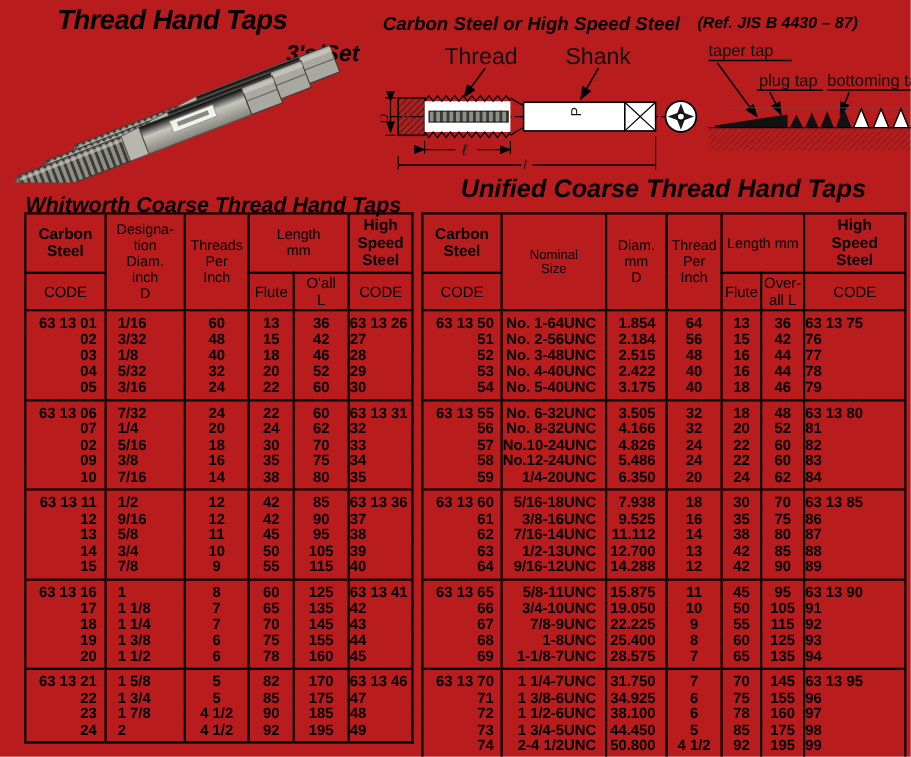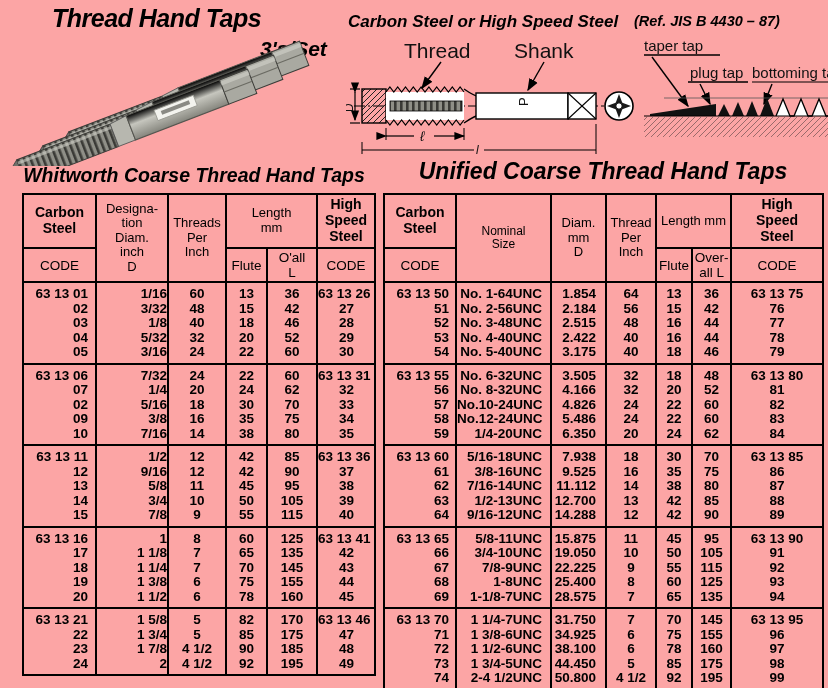--- a/index.html
+++ b/index.html
@@ -1,34 +1,34 @@
 <!DOCTYPE html>
 <html><head>
 <meta charset="utf-8">
 <style>
   html,body { margin:0; padding:0; background:#e8e8e8; }
   .page {
     position:relative; width:828px; height:688px; margin:0 auto;
-    background:#fca5a5; color:#000;
+    background:#b91c1c; color:#000;
     font-family:"Liberation Sans", sans-serif;
     overflow:hidden;
   }
   
   .t-main  { position:absolute; left:52px;  top:4px;  font-size:25px;   font-weight:bold; font-style:italic; letter-spacing:-0.5px; }
   .t-set   { position:absolute; left:260px; top:7px;  font-size:21px;   font-weight:bold; font-style:italic;margin-top:30px; }
   .t-mat   { position:absolute; left:348px; top:12px; font-size:17px;   font-weight:bold; font-style:italic; }
   .t-ref   { position:absolute; left:634px; top:13px; font-size:14.5px; font-weight:bold; font-style:italic;text-align:right; }
   
   .photo    { position:absolute; left:6px;   top:34px; width:336px; height:132px; }
   .diagram  { position:absolute; left:346px; top:36px; width:292px; height:124px; }
   .taptypes { position:absolute; left:628px; top:36px; width:200px; height:114px;margin-left:16px; }
   svg text { font-family:"Liberation Sans", sans-serif; fill:#111; }
   
   .sec-title { position:absolute; font-weight:bold; font-style:italic; text-align:center; white-space:nowrap; }
-  .sec-left  { left:12px;  top:164px; width:364px; font-size:19.5px; }
+  .sec-left  { left:12px;  top:176px; width:364px; font-size:19.5px; }
   .sec-right { left:383px; top:158px; width:440px; font-size:23px; }
   
   .cat-table {
     position:absolute; border-collapse:collapse; table-layout:fixed;
     border:2px solid #000; font-weight:bold;
   }
   .wt { left:22px;  top:193px; width:352px; }
   .ut { left:383px; top:193px; width:439px; }
   .cat-table th, .cat-table td { border-left:2px solid #000; }
   .cat-table thead { border-bottom:2px solid #000; }
@@ -40,33 +40,33 @@
   .cat-table thead tr:last-child  th { height:26px; font-size:13.5px; }
   th.bold-th  { font-weight:bold; font-size:14px; letter-spacing:0; }
   th.small-th { font-size:12px; }
   th.split    { border-bottom:2px solid #000; }
   .cat-table tbody { border-top:2px solid #000; }
   .cat-table td { font-size:13.5px; line-height:14.5px; padding:0; white-space:nowrap; }
   .cat-table tbody tr:first-child td { padding-top:4px; }
   .cat-table tbody tr:last-child  td { padding-bottom:3px; }
   
   .wt .c0 { text-align:right;  padding-right:7px; }
-  .wt .c1 { text-align:right;   padding-left:10px; }
+  .wt .c1 { text-align:left;   padding-left:10px; }
   .wt .c2 { text-align:center; }
   .wt .c3 { text-align:center; }
   .wt .c4 { text-align:center; }
-  .wt .c5 { text-align:right;  padding-right:20px; }
+  .wt .c5 {  padding-right:20px; }
   
   .ut .c0 { text-align:right;  padding-right:6px; }
   .ut .c1 { text-align:right;  padding-right:8px; }
   .ut .c2 { text-align:right;  padding-right:9px; }
   .ut .c3 { text-align:center; }
   .ut .c4 { text-align:center; }
   .ut .c5 { text-align:center; }
-  .ut .c6 { text-align:center;  }
+  .ut .c6 { text-align:left;  }
 </style>
 </head>
 <body>
 
 <div class="page">
 
   <span class="t-main">Thread Hand Taps</span>
   <span class="t-set">3's/Set</span>
   <span class="t-mat">Carbon Steel or  High Speed Steel</span>
   <span class="t-ref">(Ref. JIS B 4430 – 87)</span>

